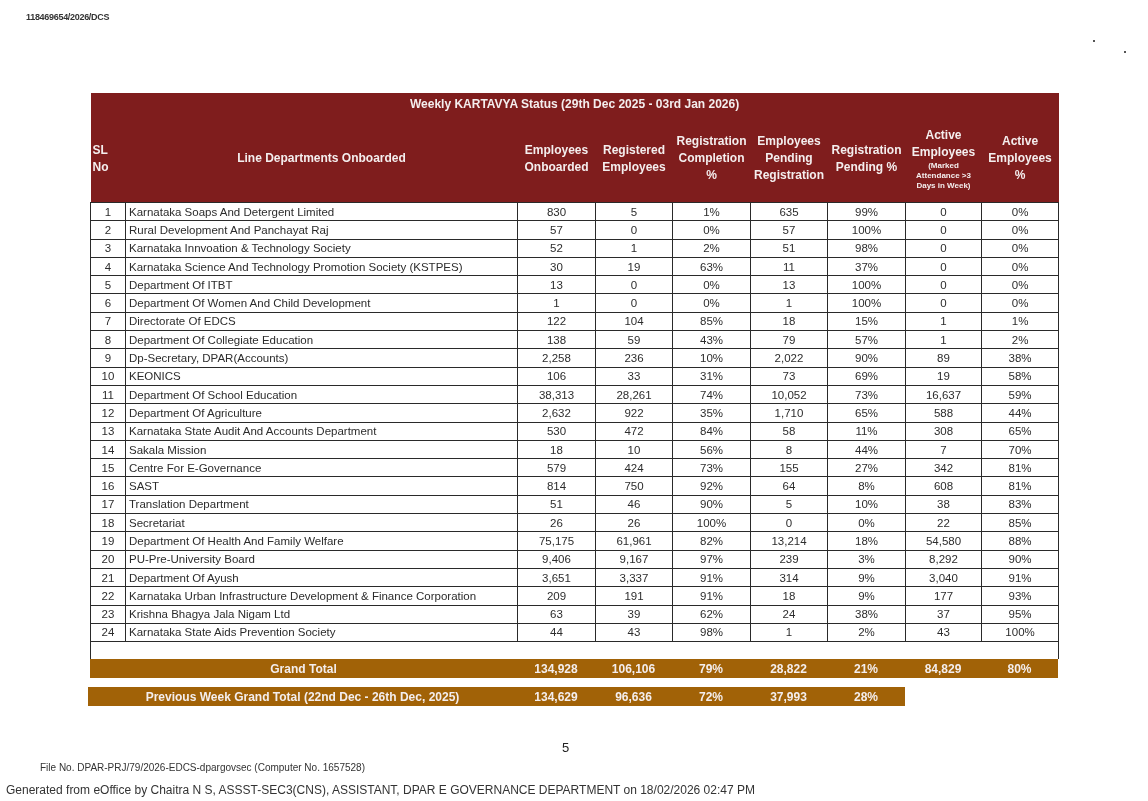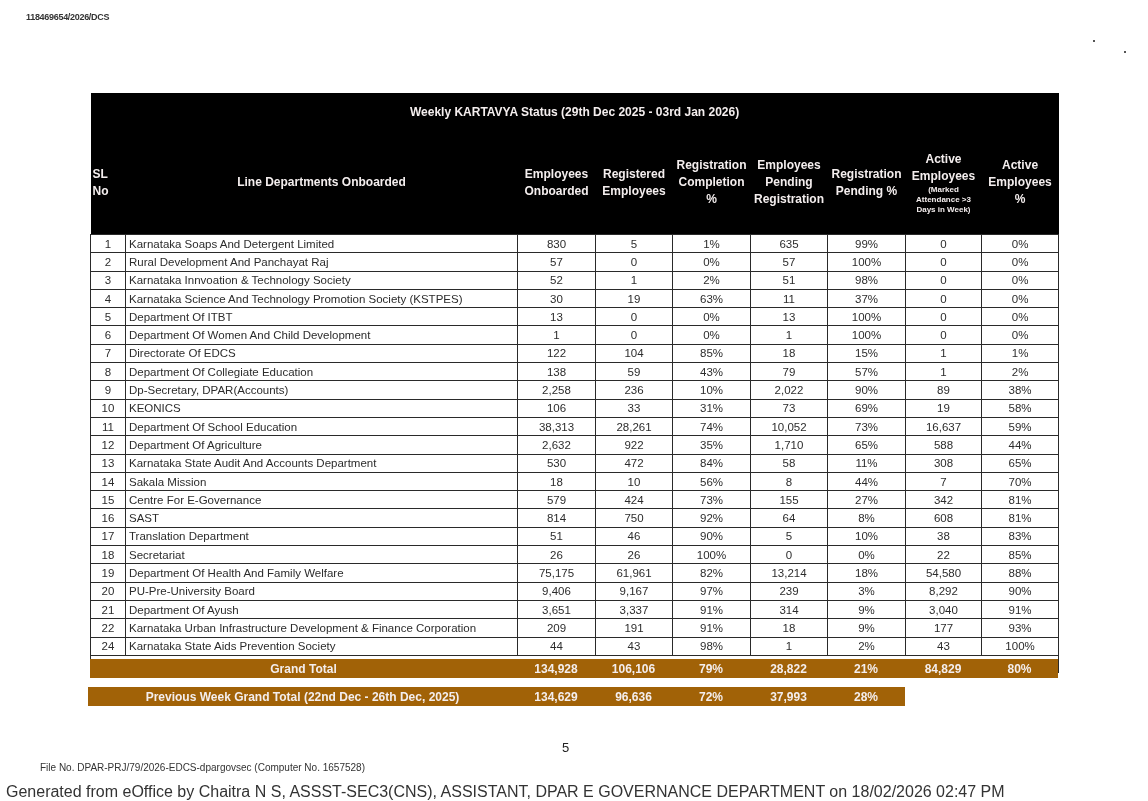--- a/index.html
+++ b/index.html
@@ -1,32 +1,32 @@
 <!DOCTYPE html>
 <html><head>
 <meta charset="utf-8">
 <style>
   html, body { margin:0; padding:0; background:#ffffff; }
   body { width:1148px; height:801px; position:relative; overflow:hidden; font-family:"Liberation Sans", sans-serif; color:#1a1a1a; }
   .doc-id { position:absolute; left:6px; top:12px; font-size:9px; font-weight:bold; color:#333; letter-spacing:-0.3px;margin-left:20px; }
   .speck { position:absolute; width:2px; height:2px; background:#555; }
   .report { position:absolute; left:90px; top:93px; width:968px; }
   table.main { border-collapse:collapse; width:968px; table-layout:fixed; }
-  table.main th { background:#000000; color:#f4eeee; font-weight:bold; font-size:12px; text-align:center; vertical-align:middle; padding:8px 2px; line-height:17px; }
+  table.main th { background:#7f1d1d; color:#f4eeee; font-weight:bold; font-size:12px; text-align:center; vertical-align:middle; padding:0 2px; line-height:17px; }
   table.main th.title { height:22px; font-size:12px; }
   table.main th.hdr { height:87px; }
   table.main th small { display:block; font-size:8px; line-height:10px; font-weight:bold; }
   table.main td { border:1px solid #2a2a2a; font-size:11.5px; height:17.3px; padding:0 3px; text-align:center; color:#2c2c2c; white-space:nowrap; overflow:hidden; }
   table.main td.name { text-align:left; }
   table.main tr.blank td { height:17px; border-left:1px solid #2a2a2a; border-right:1px solid #2a2a2a; border-top:1px solid #2a2a2a; border-bottom:none; }
   .total-bar { position:absolute; background:#a16207; color:#f4eeee; font-weight:bold; font-size:12px; display:flex; align-items:center; height:19px; }
   .total-bar span { display:block; text-align:center; }
   .page-num { position:absolute; left:562px; top:740px; font-size:13px; color:#222; }
   .footer1 { position:absolute; left:6px; top:762px; font-size:10px; color:#333;padding-left:34px; }
-  .footer2 { position:absolute; left:6px; top:783px; font-size:16px; color:#333; }
+  .footer2 { position:absolute; left:6px; top:783px; font-size:12px; color:#333; }
 </style>
 </head>
 <body>
 
 <div class="doc-id">118469654/2026/DCS</div>
 <div class="speck" style="left:1093px;top:40px;"></div>
 <div class="speck" style="left:1124px;top:51px;"></div>
 
 <div class="report">
   <table class="main">
@@ -297,20 +297,31 @@
           <td class="name">Karnataka Urban Infrastructure Development &amp; Finance Corporation</td>
           <td>209</td>
           <td>191</td>
           <td>91%</td>
           <td>18</td>
           <td>9%</td>
           <td>177</td>
           <td>93%</td>
         </tr>
         <tr>
+          <td>23</td>
+          <td class="name">Krishna Bhagya Jala Nigam Ltd</td>
+          <td>63</td>
+          <td>39</td>
+          <td>62%</td>
+          <td>24</td>
+          <td>38%</td>
+          <td>37</td>
+          <td>95%</td>
+        </tr>
+        <tr>
           <td>24</td>
           <td class="name">Karnataka State Aids Prevention Society</td>
           <td>44</td>
           <td>43</td>
           <td>98%</td>
           <td>1</td>
           <td>2%</td>
           <td>43</td>
           <td>100%</td>
         </tr>

